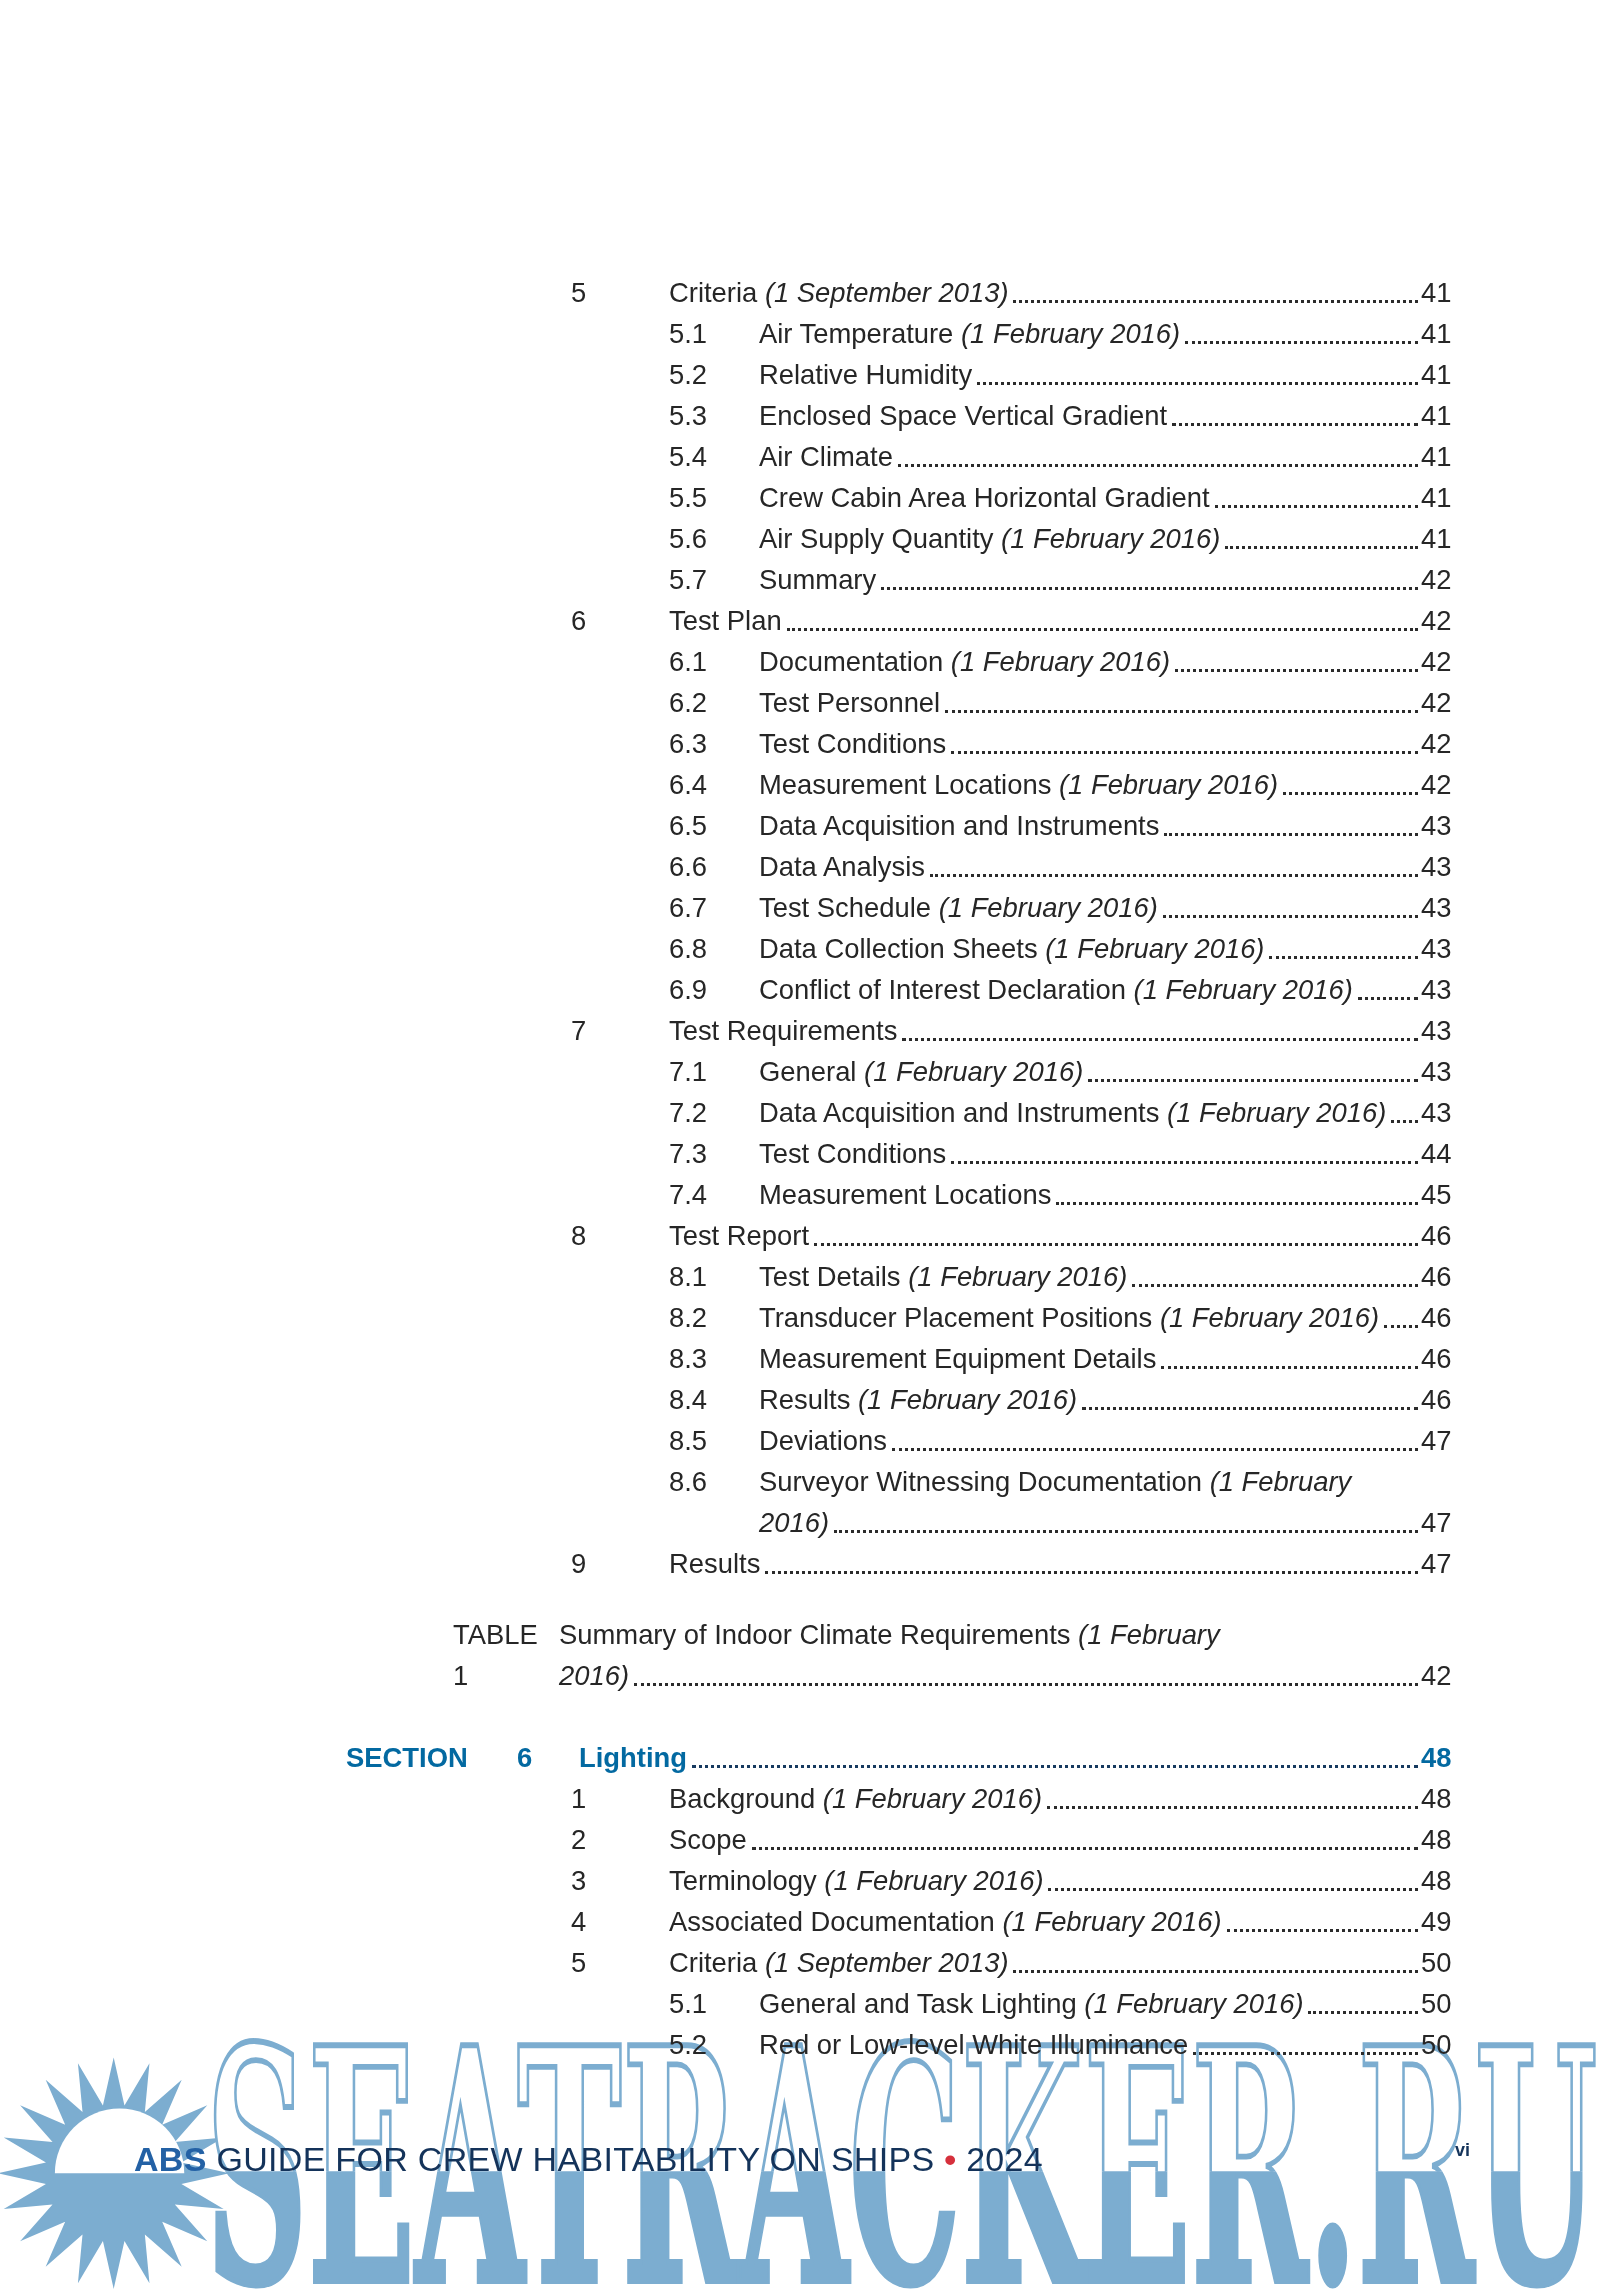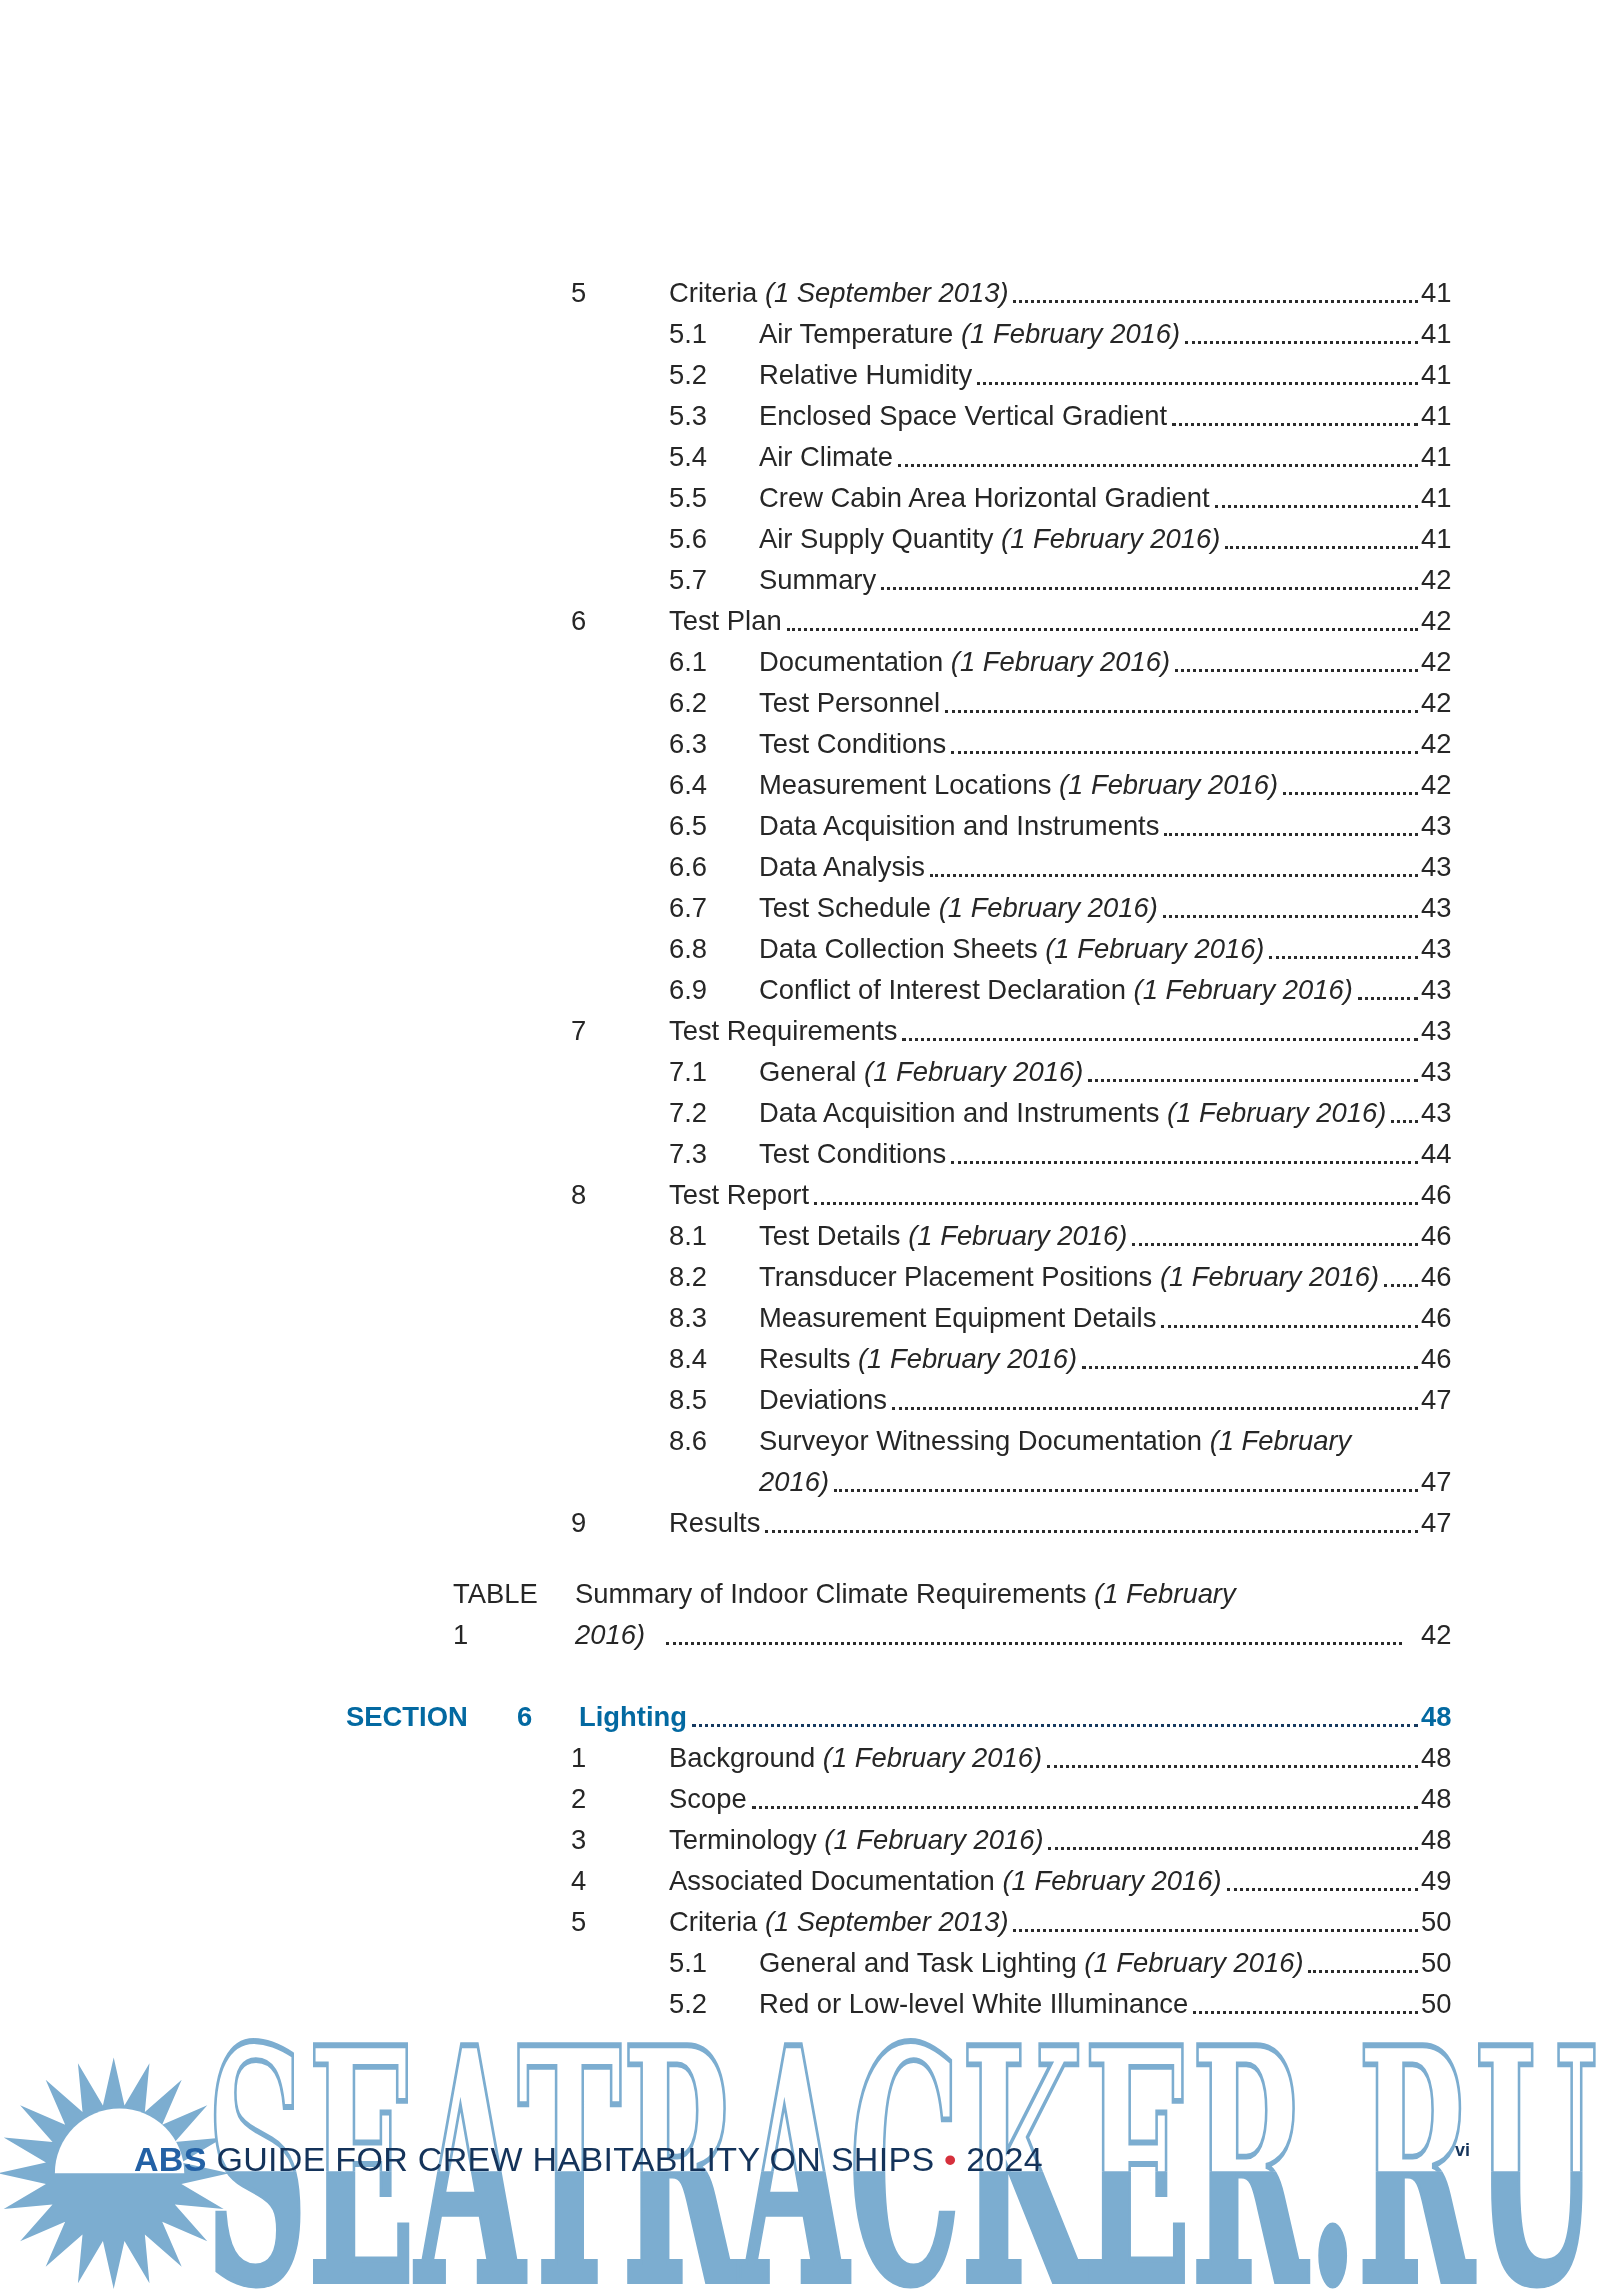--- a/index.html
+++ b/index.html
@@ -6,21 +6,21 @@
   body{
     width:1621px;height:2293px;position:relative;background:#ffffff;
     font-family:"Liberation Sans",sans-serif;color:#262626;overflow:hidden;
   }
   .content{position:absolute;left:0;top:272px;width:1621px;z-index:2;}
   .row{display:flex;align-items:baseline;height:41px;font-size:27.4px;line-height:41px;padding-right:149px;}
   .l1{padding-left:571px;}
   .l1 .num{width:98px;flex:none;}
   .l2{padding-left:669px;}
   .l2 .num{width:90px;flex:none;}
-  .lt{padding-left:453px;gap:16px;}
+  .lt{padding-left:453px;}
   .lt .num{width:106px;flex:none;}
   .lsec{padding-left:346px;color:#0369a1;font-weight:bold;}
   .lsec .slabel{width:171px;flex:none;}
   .lsec .snum{width:62px;flex:none;}
   .title{white-space:pre;}
   .it{font-style:italic;}
   .leader{flex:1;align-self:flex-end;margin:0 2.9px 9.8px 4.9px;border-bottom:3.1px dotted #2b2b2b;min-width:9.8px;}
   .lsec .leader{border-bottom:3.5px dotted #16395f;}
   .page{flex:none;width:51px;text-align:left;}
   .sp31{height:30px;}
@@ -181,20 +181,26 @@
         <span class="title"><span>Data Acquisition and Instruments </span><span class="it">(1 February 2016)</span></span>
         <span class="leader"></span>
         <span class="page">43</span>
       </div>
       <div class="row l2">
         <span class="num">7.3</span>
         <span class="title"><span>Test Conditions</span></span>
         <span class="leader"></span>
         <span class="page">44</span>
       </div>
+      <div class="row l2">
+        <span class="num">7.4</span>
+        <span class="title"><span>Measurement Locations</span></span>
+        <span class="leader"></span>
+        <span class="page">45</span>
+      </div>
       <div class="row l1">
         <span class="num">8</span>
         <span class="title"><span>Test Report</span></span>
         <span class="leader"></span>
         <span class="page">46</span>
       </div>
       <div class="row l2">
         <span class="num">8.1</span>
         <span class="title"><span>Test Details </span><span class="it">(1 February 2016)</span></span>
         <span class="leader"></span>

